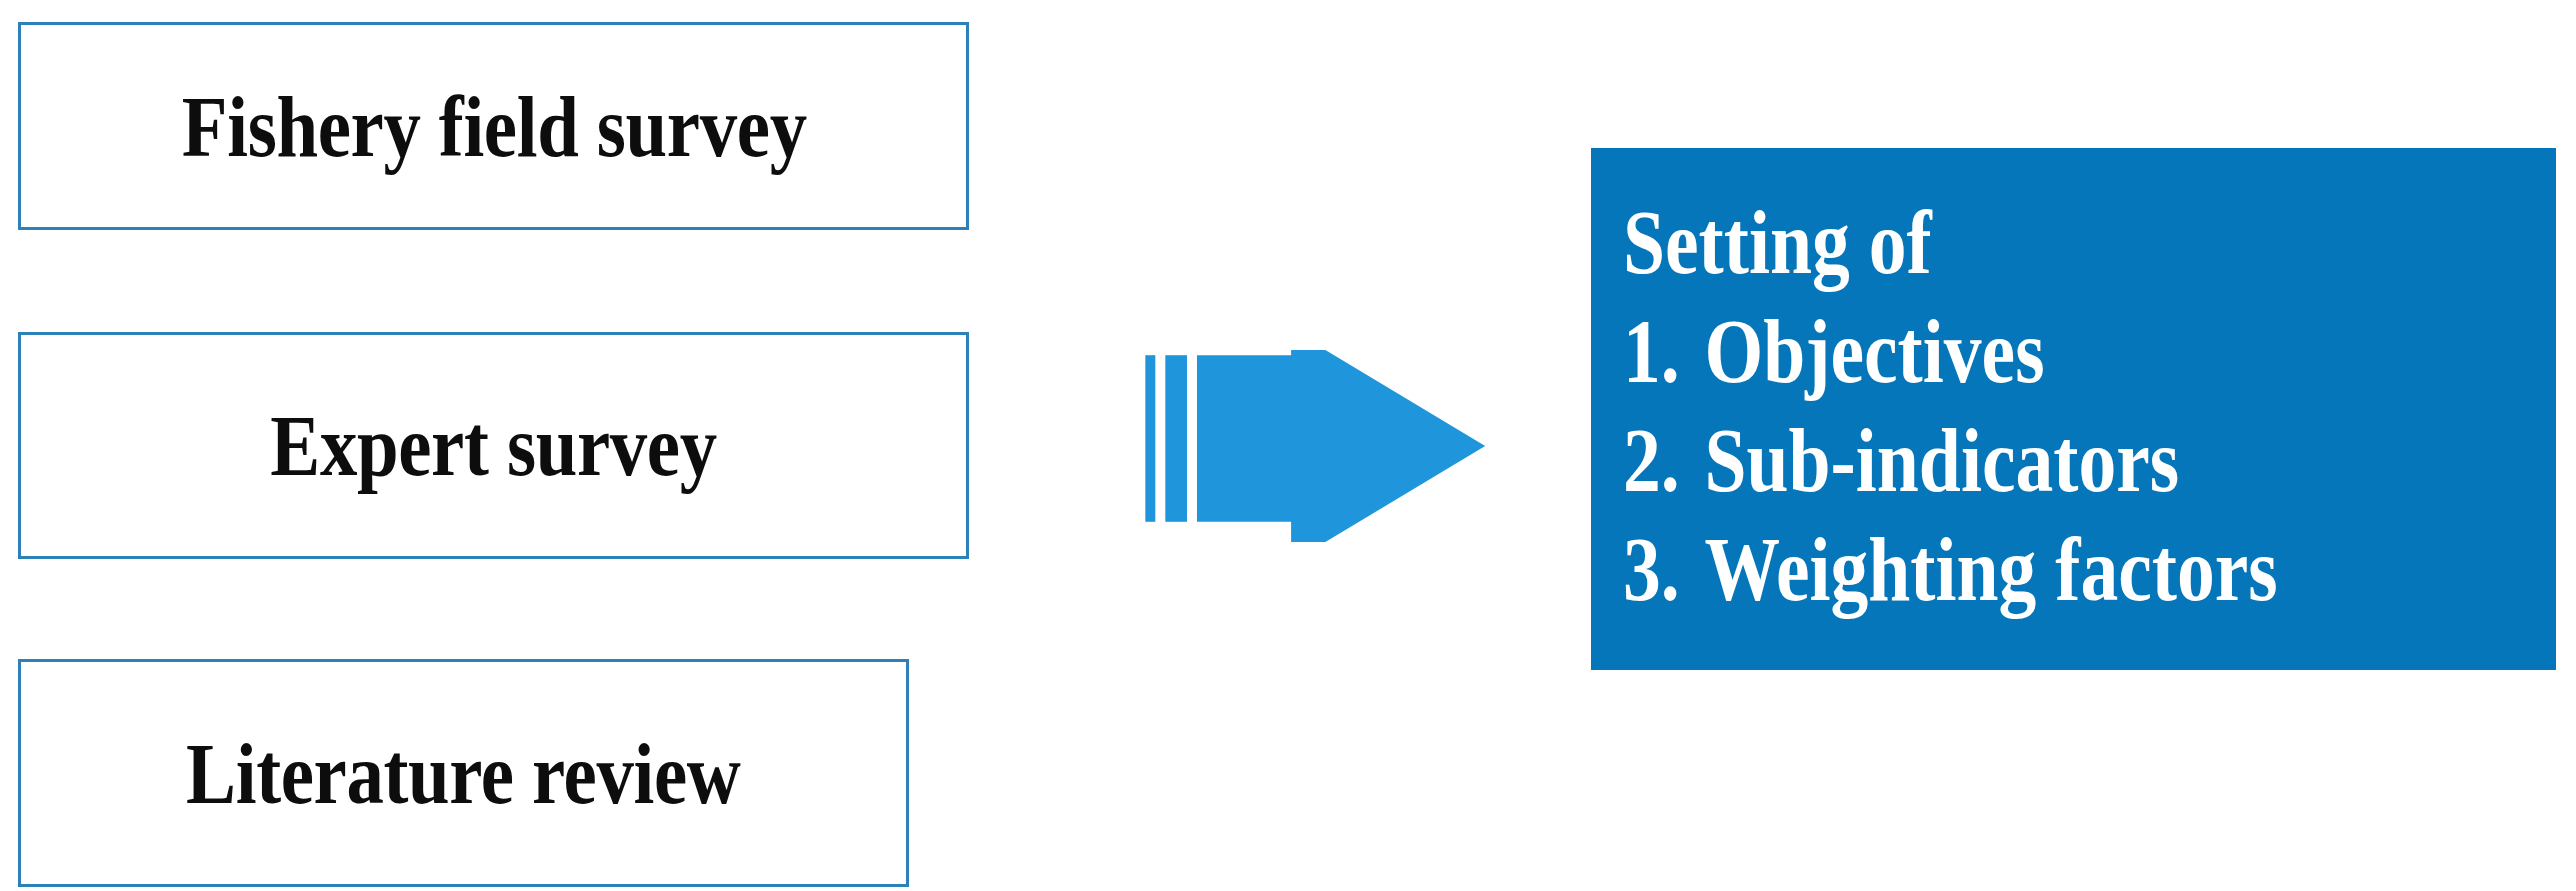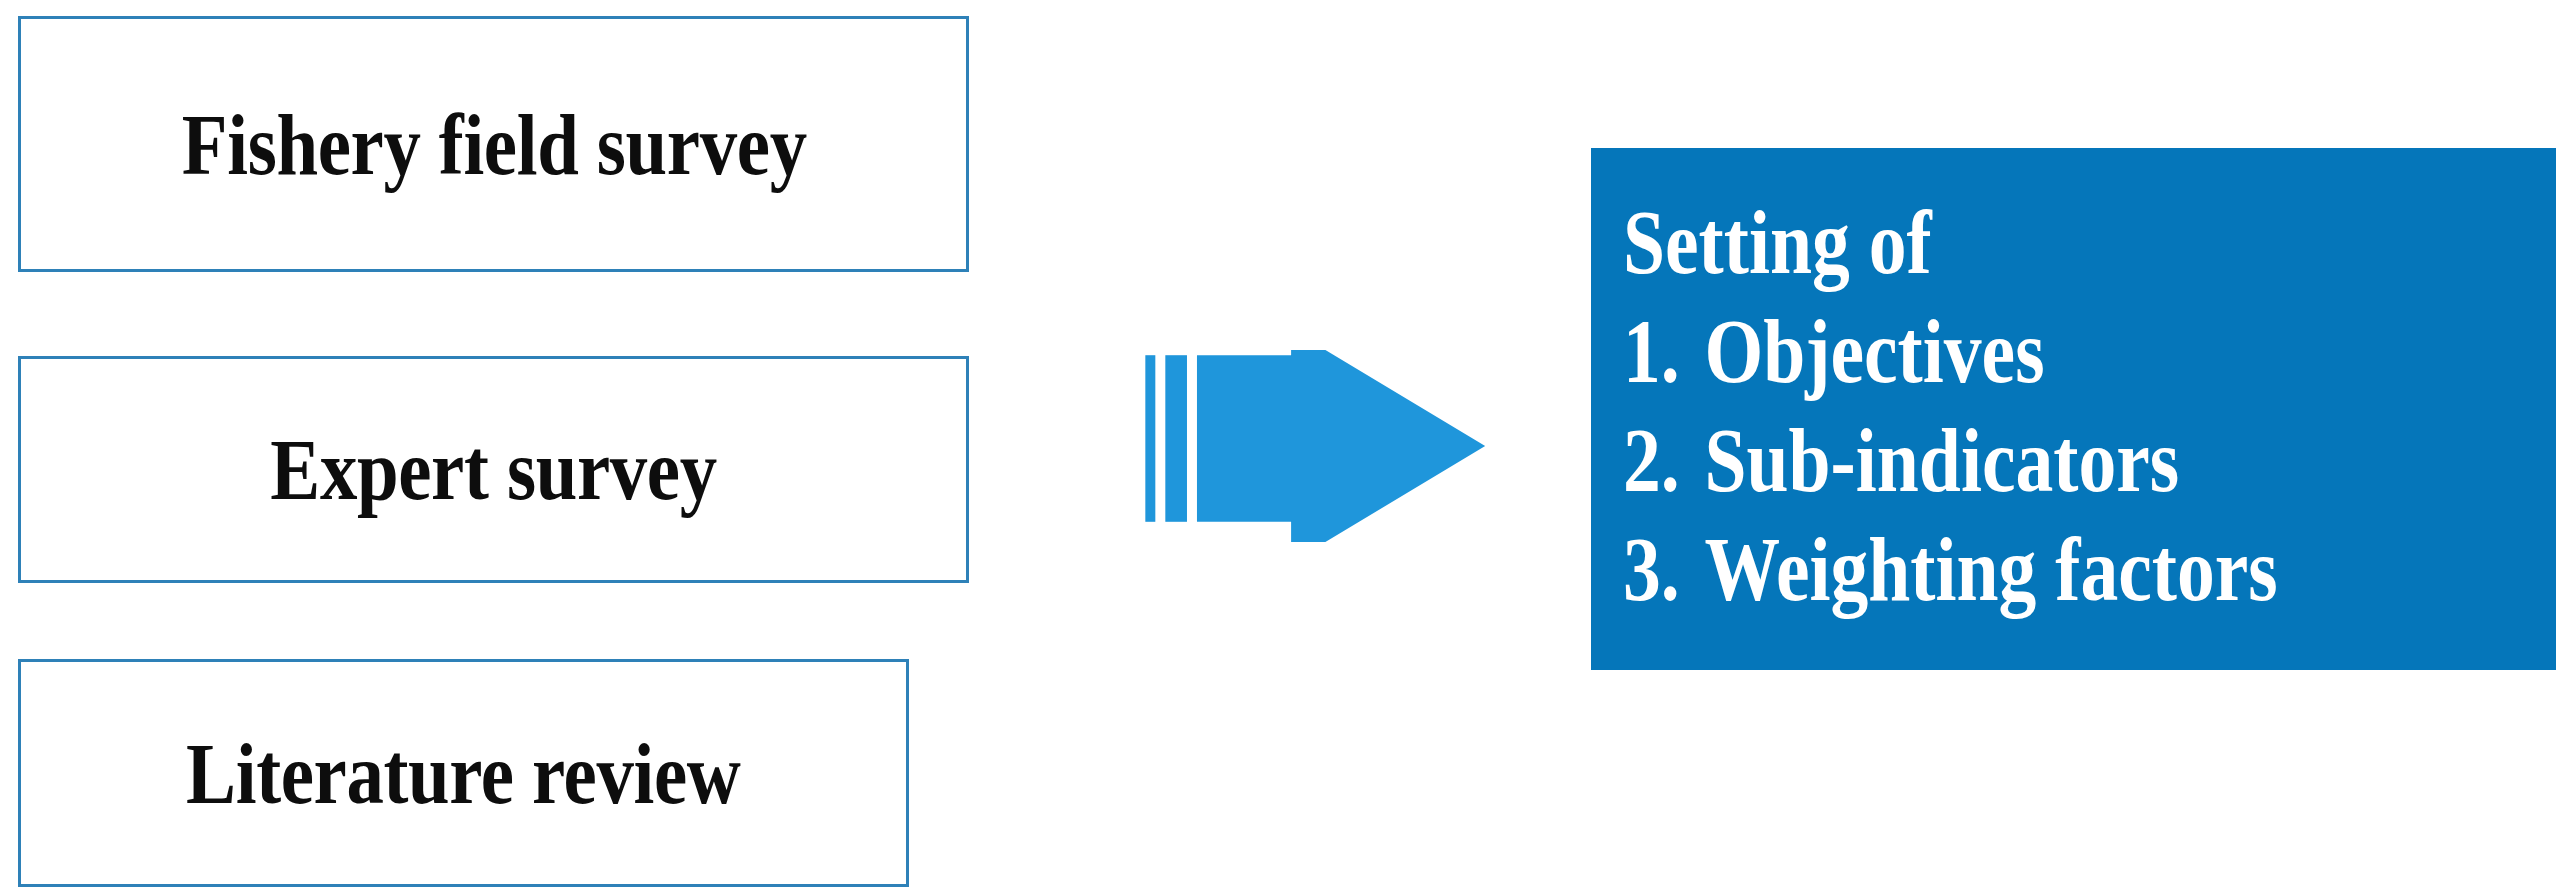--- a/index.html
+++ b/index.html
@@ -37,22 +37,22 @@
     font-weight: bold;
     font-size: 87px;
     line-height: 1;
     color: #0d0d0d;
     transform: scaleX(0.86);
     transform-origin: center center;
     white-space: nowrap;
     letter-spacing: -0.4px;
   }
 
-  #box-fishery { left: 18.3px;  top: 16px;  width: 951px; height: 256px; }
-  #box-expert  { left: 18.3px;  top: 332px; width: 951px; height: 227px; margin-top: 24px; }
+  #box-fishery { left: 18.3px;  top: 22px;  width: 951px; height: 208px; }
+  #box-expert  { left: 18.3px;  top: 332px; width: 951px; height: 227px; }
   #box-literature { left: 18.3px; top: 659px; width: 891px; height: 228px; }
 
   
   #arrow-group {
     position: absolute;
     left: 1142px;
     top: 350px;
     width: 354px;
     height: 192px;
   }

